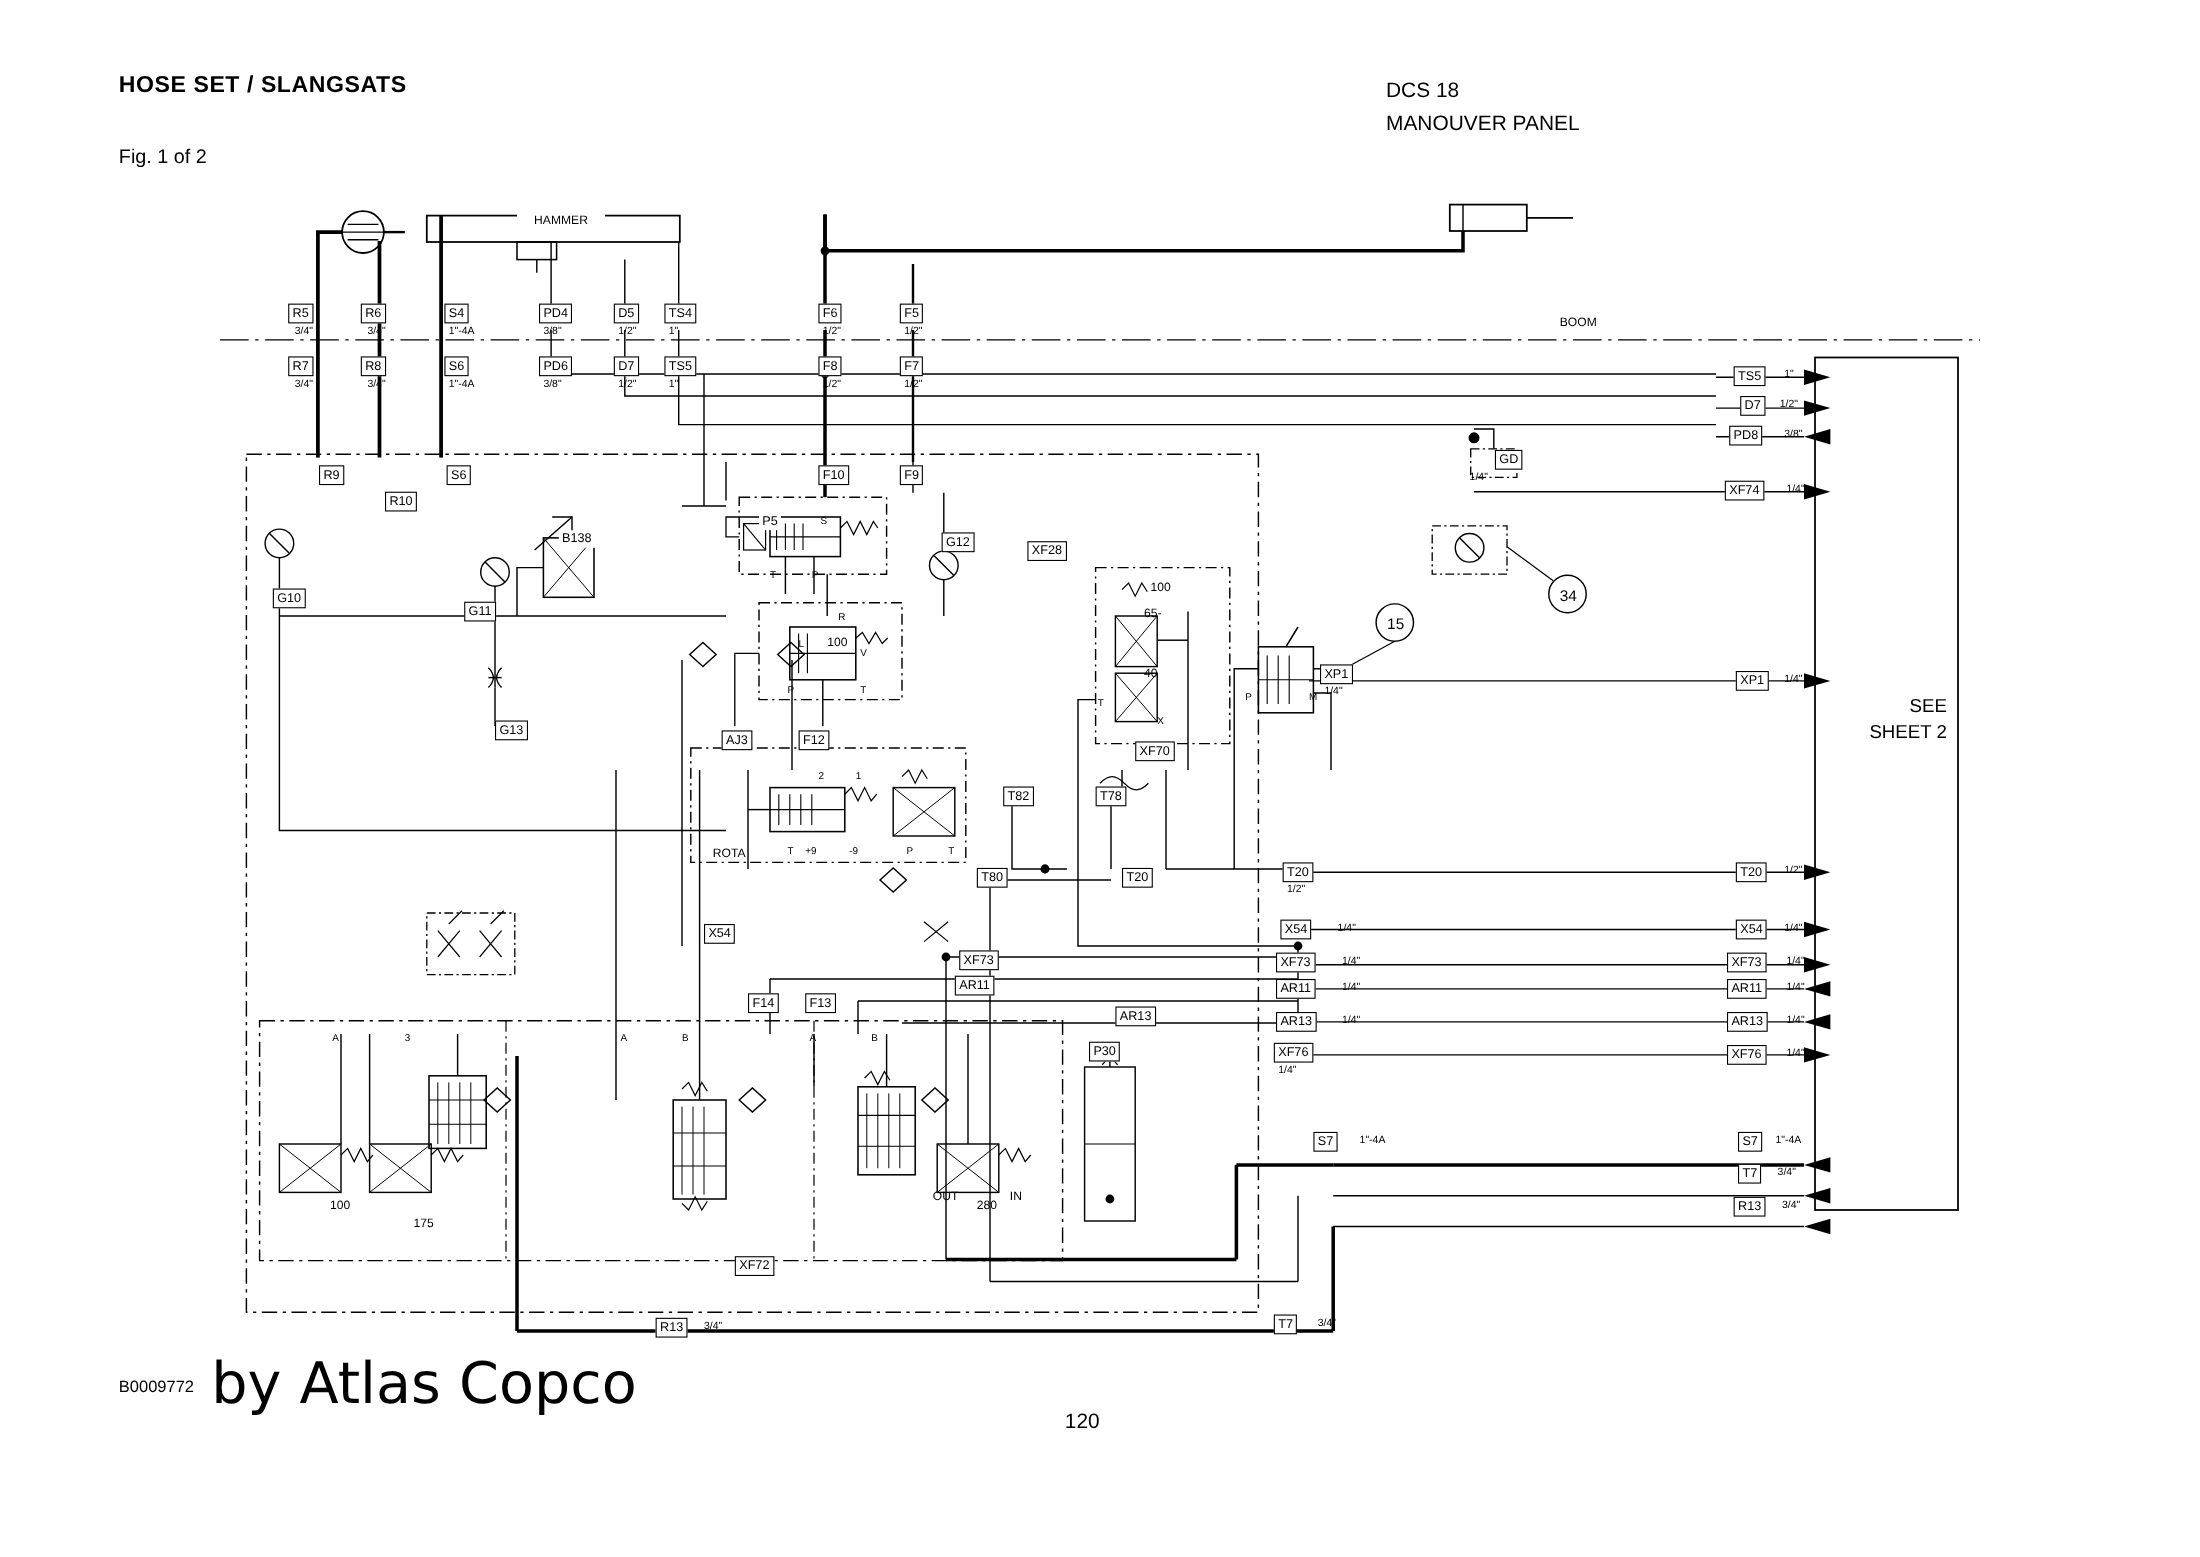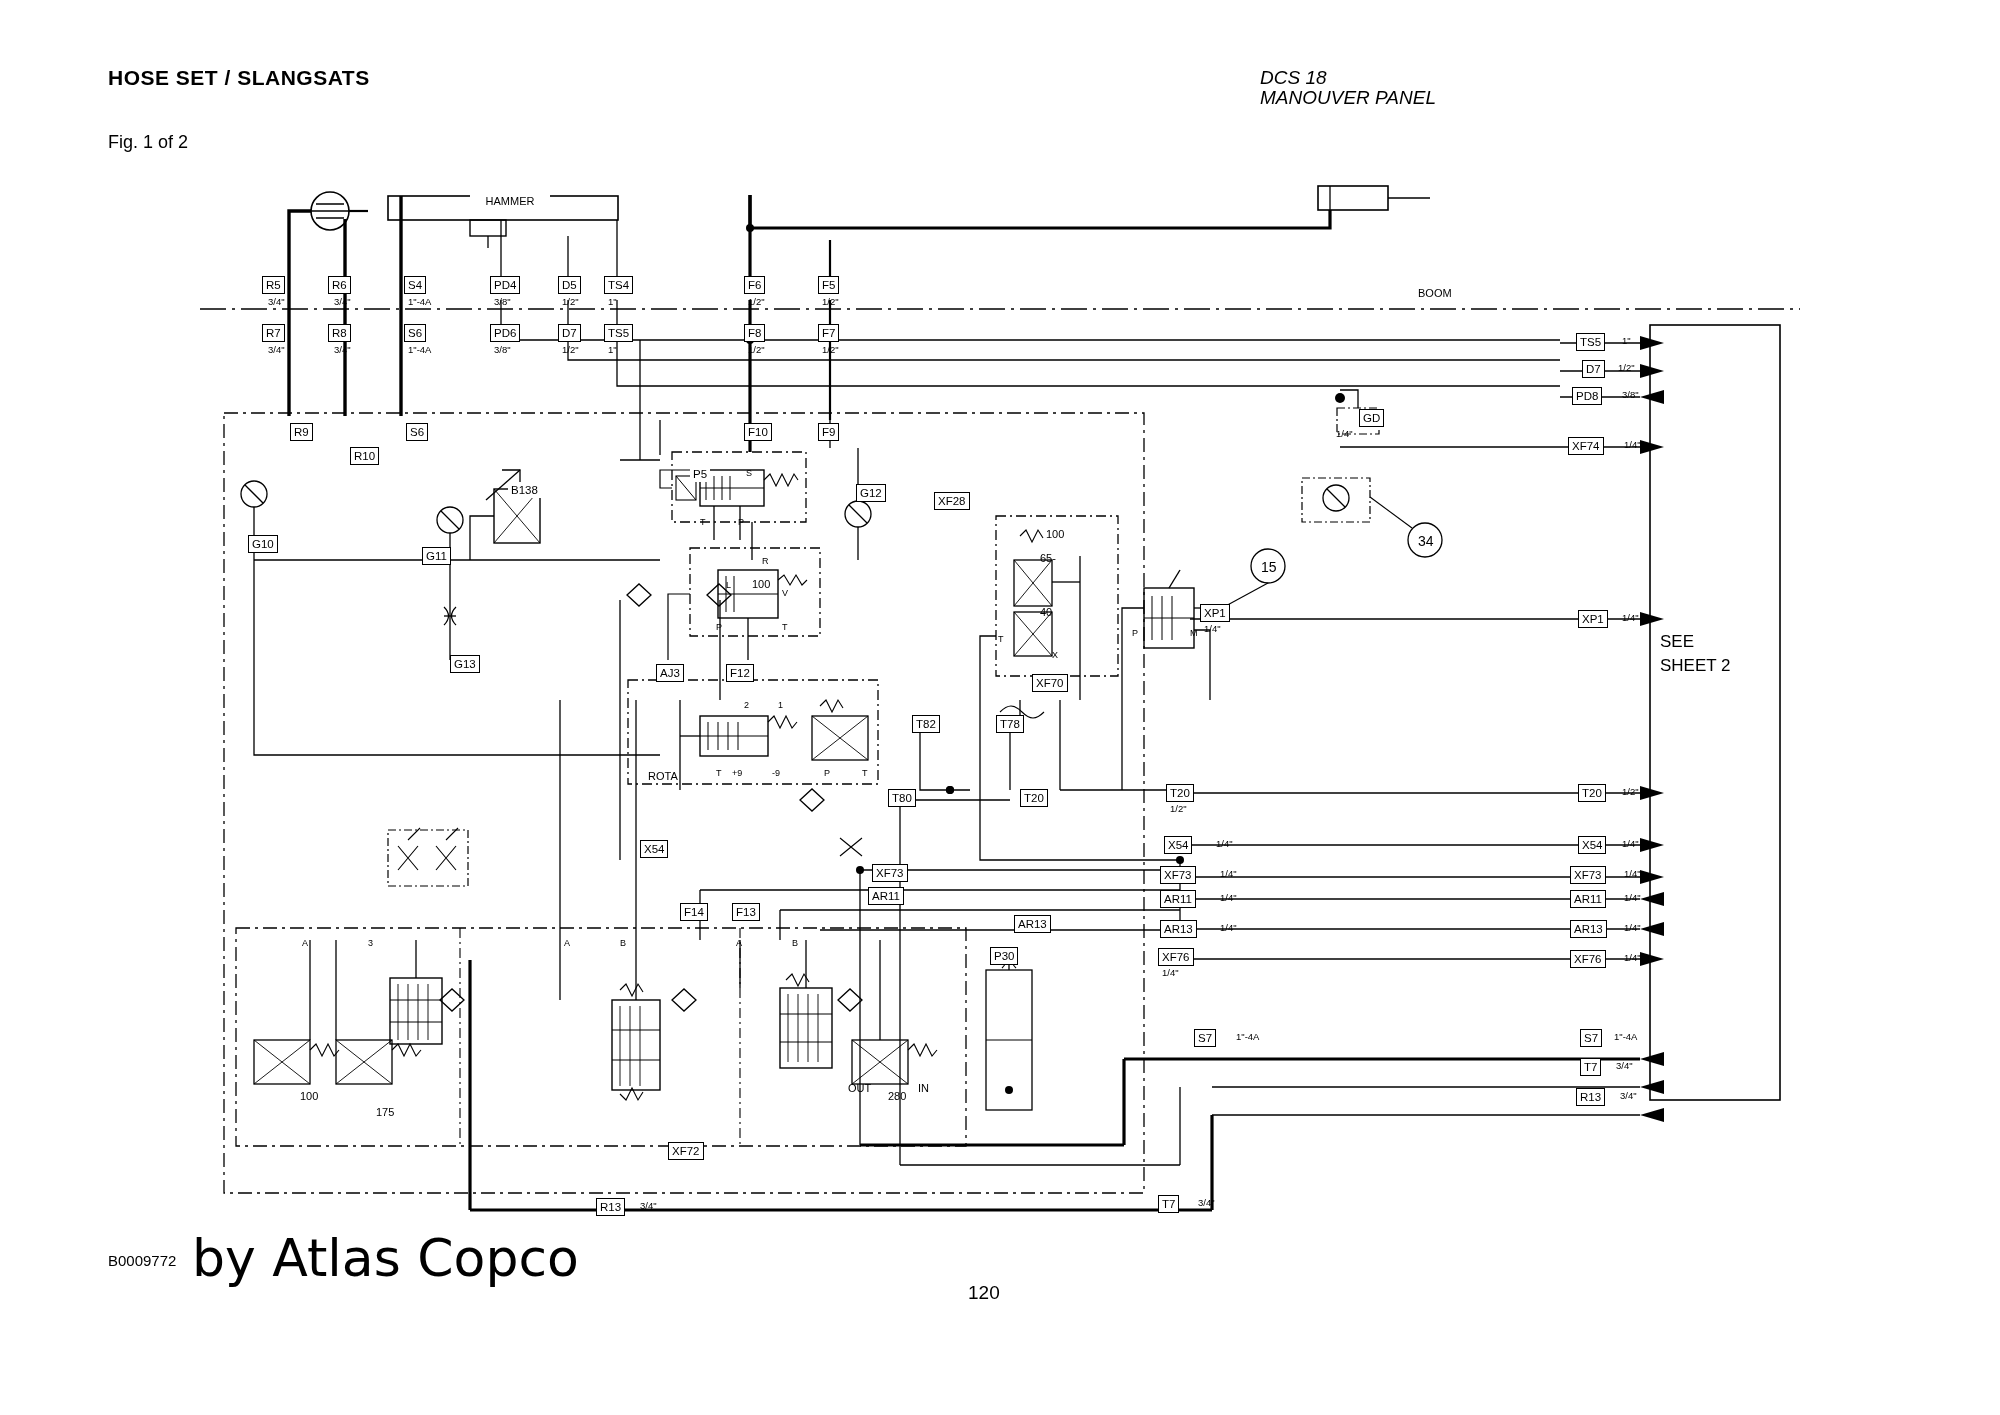--- a/index.html
+++ b/index.html
@@ -23,23 +23,22 @@
   }
   .ttl {
     position: absolute;
     font-weight: bold;
     font-size: 21px;
     letter-spacing: 0.5px;
   }
   .hdr-right {
     position: absolute;
     font-size: 19px;
-    line-height: 20px;
+    line-height: 30px;
     white-space: pre-line;
-    font-style: italic;
   }
   .fig {
     position: absolute;
     font-size: 18px;
   }
   .brand {
     position: absolute;
     font-size: 52px;
     font-family: "DejaVu Sans", sans-serif;
     letter-spacing: 0px;
@@ -49,21 +48,21 @@
     font-size: 15px;
   }
   .pagenum {
     position: absolute;
     font-size: 19px;
   }
   .seesheet {
     position: absolute;
     font-size: 17px;
     line-height: 24px;
-    text-align: left;
+    text-align: right;
     white-space: pre-line;
   }
   
   #schematic {
     position: absolute;
     left: 0; top: 0;
   }
   
   .tagbox {
     position: absolute;

